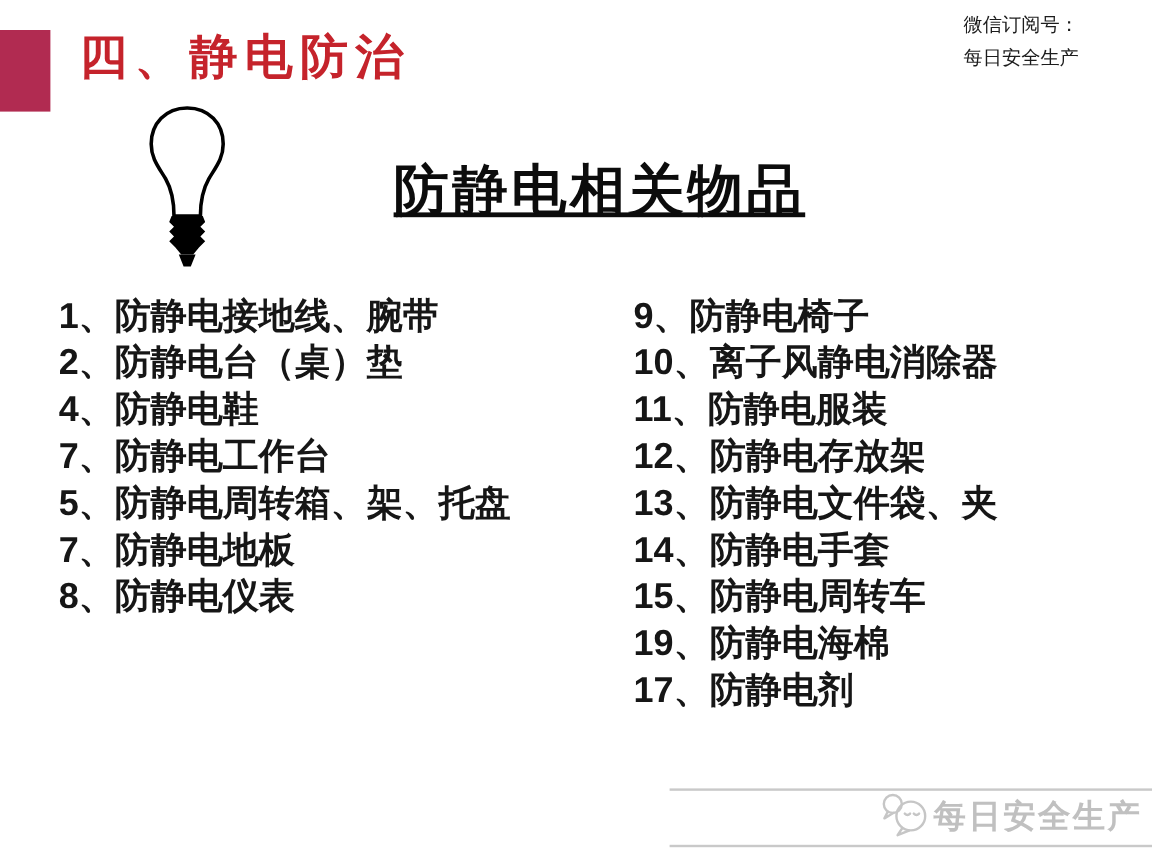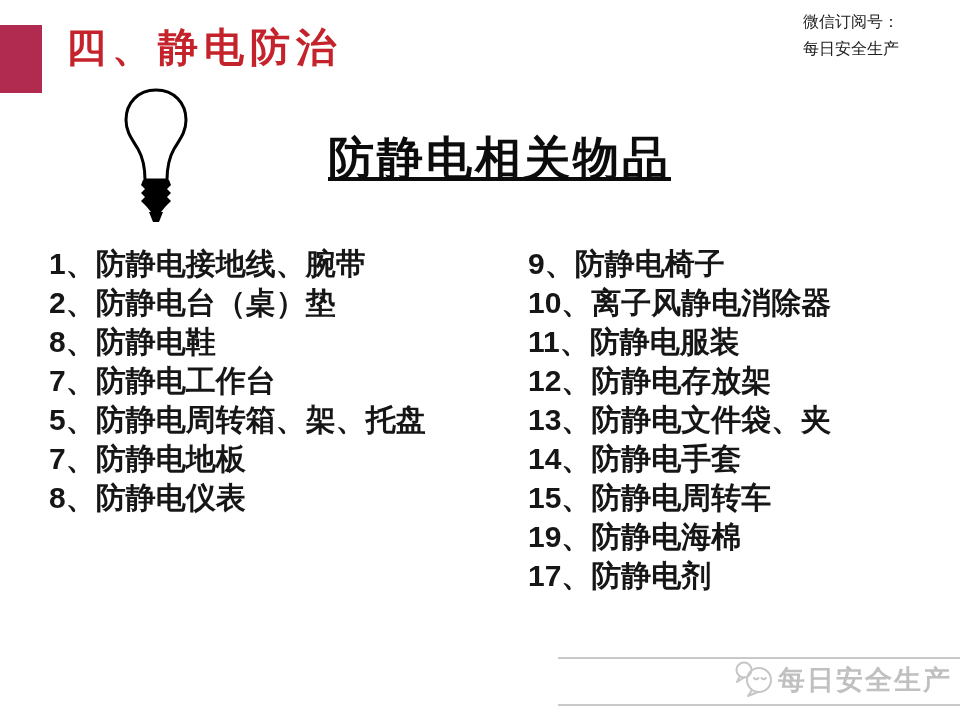--- a/index.html
+++ b/index.html
@@ -60,21 +60,21 @@
   <path d="M35 2 C17 2 5 15 5 32 C5 44 11 51 17 61 C21 68 24 78 24 92 L46 92 C46 78 49 68 53 61 C59 51 65 44 65 32 C65 15 53 2 35 2 Z" fill="#ffffff" stroke="#000000" stroke-width="3"></path>
   <path d="M22 92 L48 92 L50 97 L46 101 L50 105 L46 109 L50 113 L45 118 L40 124 L30 124 L25 118 L20 113 L24 109 L20 105 L24 101 L20 97 Z" fill="#000000"></path>
   <path d="M28 124 L42 124 L38 134 L32 134 Z" fill="#000000"></path>
 </svg>
 
 <div class="abs heading">防静电相关物品</div>
 
 <div class="abs list list-left">
     <div class="item">1、防静电接地线、腕带</div>
     <div class="item">2、防静电台（桌）垫</div>
-    <div class="item">8、防静电鞋</div>
+    <div class="item">4、防静电鞋</div>
     <div class="item">7、防静电工作台</div>
     <div class="item">5、防静电周转箱、架、托盘</div>
     <div class="item">7、防静电地板</div>
     <div class="item">8、防静电仪表</div>
   </div>
 <div class="abs list list-right">
     <div class="item">9、防静电椅子</div>
     <div class="item">10、离子风静电消除器</div>
     <div class="item">11、防静电服装</div>
     <div class="item">12、防静电存放架</div>

